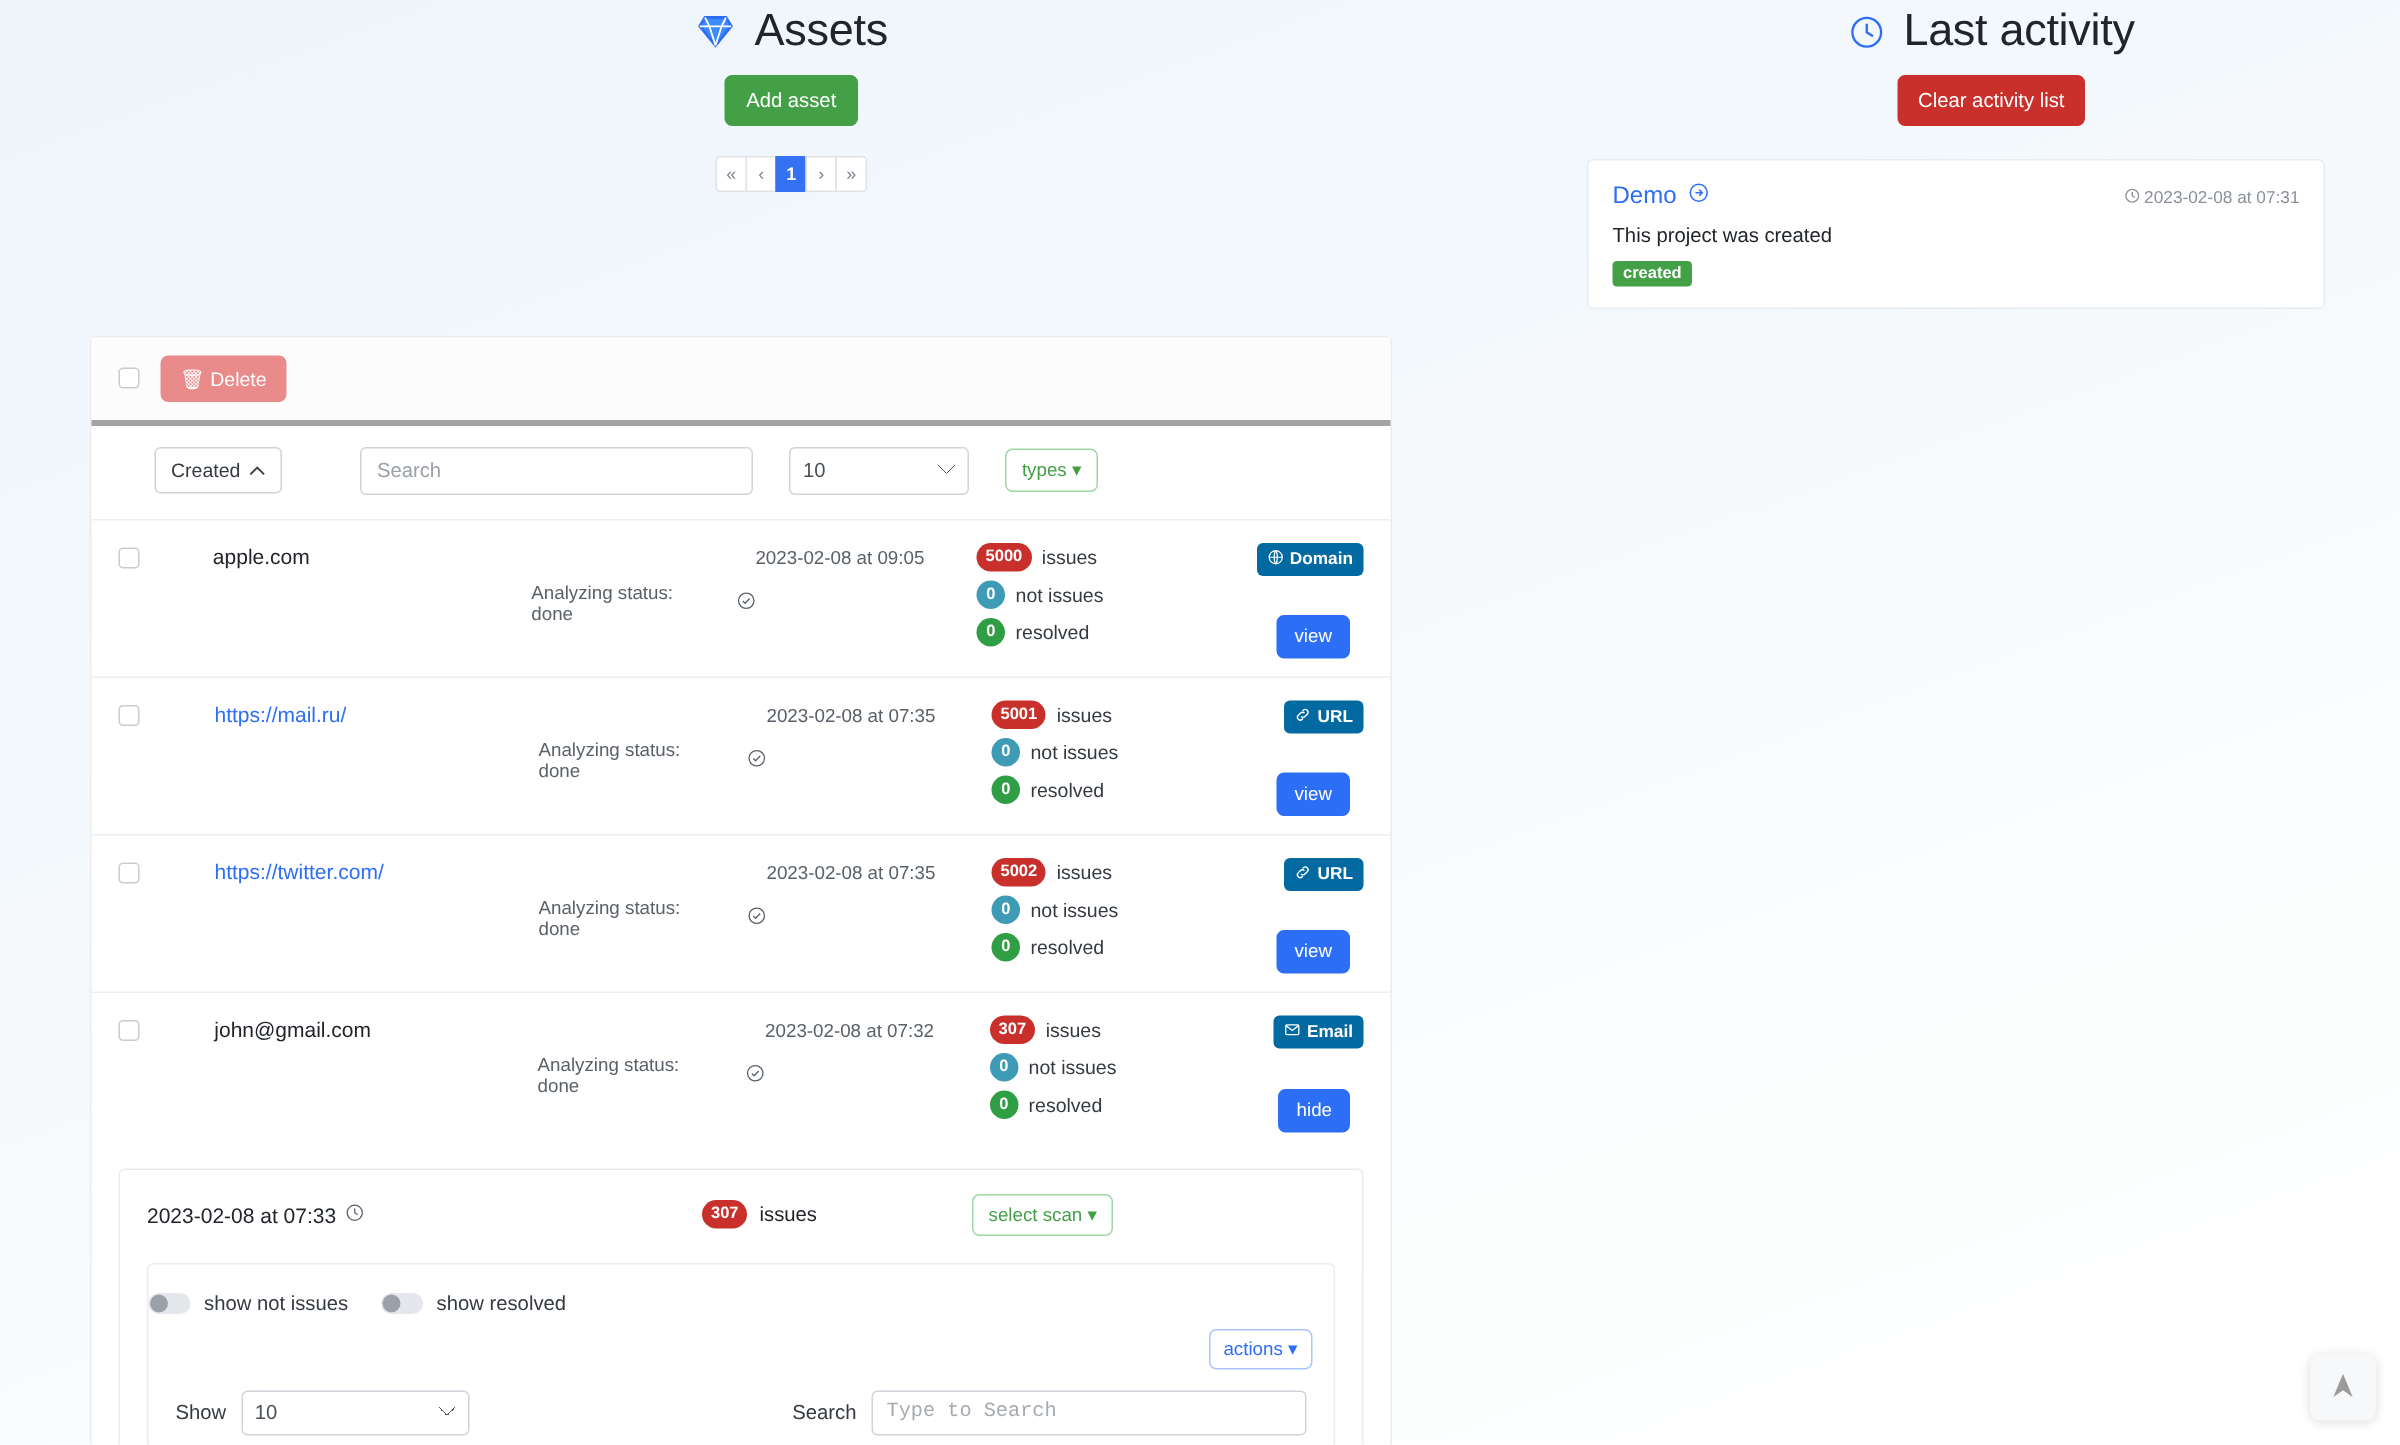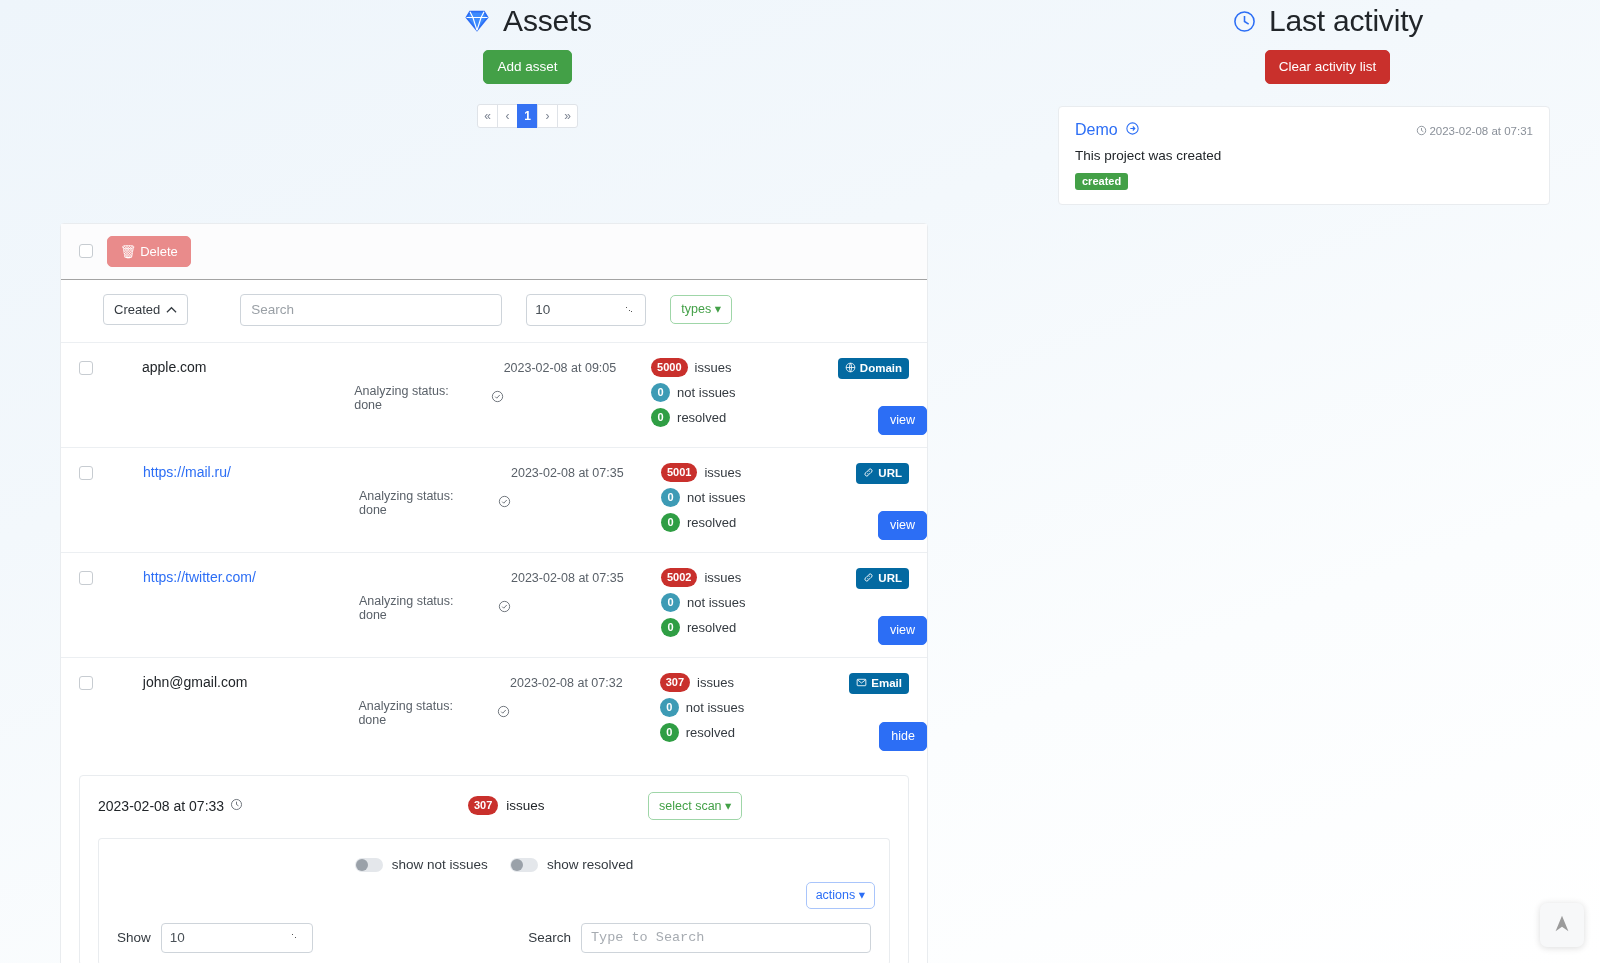--- a/index.html
+++ b/index.html
@@ -49,21 +49,21 @@
   .pager .pg:last-child { border-radius:0 3px 3px 0; }
   .pager .pg.active { background:#3572f3; border-color:#3572f3; color:#fff; font-weight:600; }
 
   
   .assets-card {
     margin:18px 0 0 60px; width:868px; background:#fff;
     border:1px solid #e9ecef; border-radius:4px;
   }
   .card-toolbar {
     display:flex; align-items:center; gap:14px; padding:12px 18px;
-    background:#fcfcfd; border-bottom:1px solid #a3a3a3;
+    background:#fcfcfd; border-bottom:4px solid #a3a3a3;
   }
   .filters-bar {
     display:flex; align-items:center; gap:0; padding:14px 18px 16px 18px;
     border-bottom:1px solid #eceff2; background:#fff;
   }
   .sort-btn {
     background:#fff; border:1px solid #ced4da; border-radius:4px;
     padding:7px 10px; font-size:13px; color:#343a40; display:flex; align-items:center; gap:6px;
     cursor:pointer; margin-left:24px;
   }
@@ -108,34 +108,34 @@
   }
   .pill-red { background:#c9302c; }
   .pill-teal { background:#3d9bb5; }
   .pill-green { background:#2f9e44; }
 
   .tag {
     display:inline-flex; align-items:center; gap:4px;
     background:#0369a1; color:#fff; font-size:11.5px; font-weight:600;
     border-radius:4px; padding:4px 7px;
   }
-  .row-action { position:absolute; right:0; bottom:12px; }
+  .row-action { position:absolute; right:27px; bottom:12px; }
 
   
   .scan-panel {
     margin:12px 18px 0 18px; border:1px solid #e9ecef; border-radius:4px;
     background:#fff; padding:0;
   }
   .scan-head { display:flex; align-items:center; padding:16px 18px 14px 18px; }
   .scan-date { font-size:14px; color:#212529; display:flex; align-items:center; gap:6px; width:370px; }
   .scan-issues { display:flex; align-items:center; gap:8px; font-size:13.5px; width:180px; }
   .scan-select { }
 
   .inner-box { margin:4px 18px 0 18px; border:1px solid #e9ecef; border-radius:4px; border-bottom:none; }
-  .toggles { display:flex; align-items:center; justify-content:center; gap:22px; padding:18px 0 6px 0; }
+  .toggles { display:flex; align-items:center; justify-content:flex-start; gap:22px; padding:18px 0 6px 0; }
   .tg { display:flex; align-items:center; gap:9px; font-size:13.5px; color:#343a40; }
   .switch {
     width:28px; height:14px; background:#e4e7eb; border-radius:8px; position:relative; cursor:pointer; flex:none;
   }
   .switch::after {
     content:""; position:absolute; left:1px; top:1px; width:12px; height:12px;
     border-radius:50%; background:#9aa1a9;
   }
   .actions-row { display:flex; justify-content:flex-end; padding:4px 14px 8px 0; }
 

